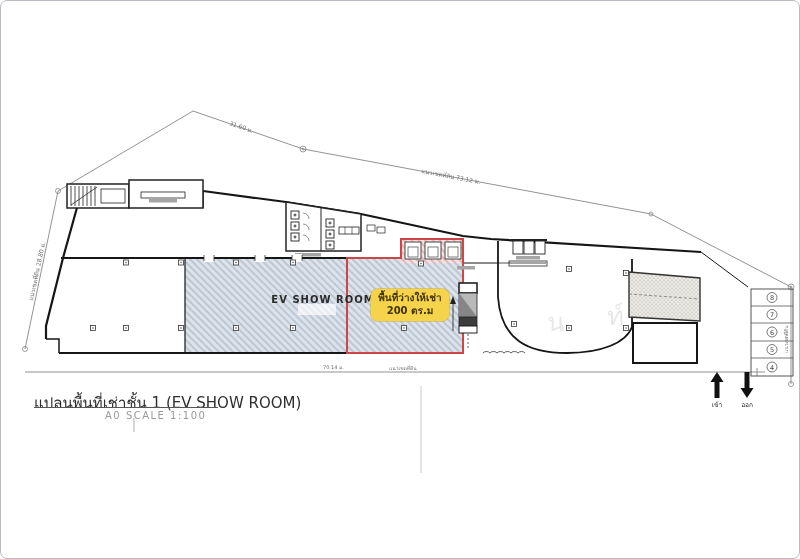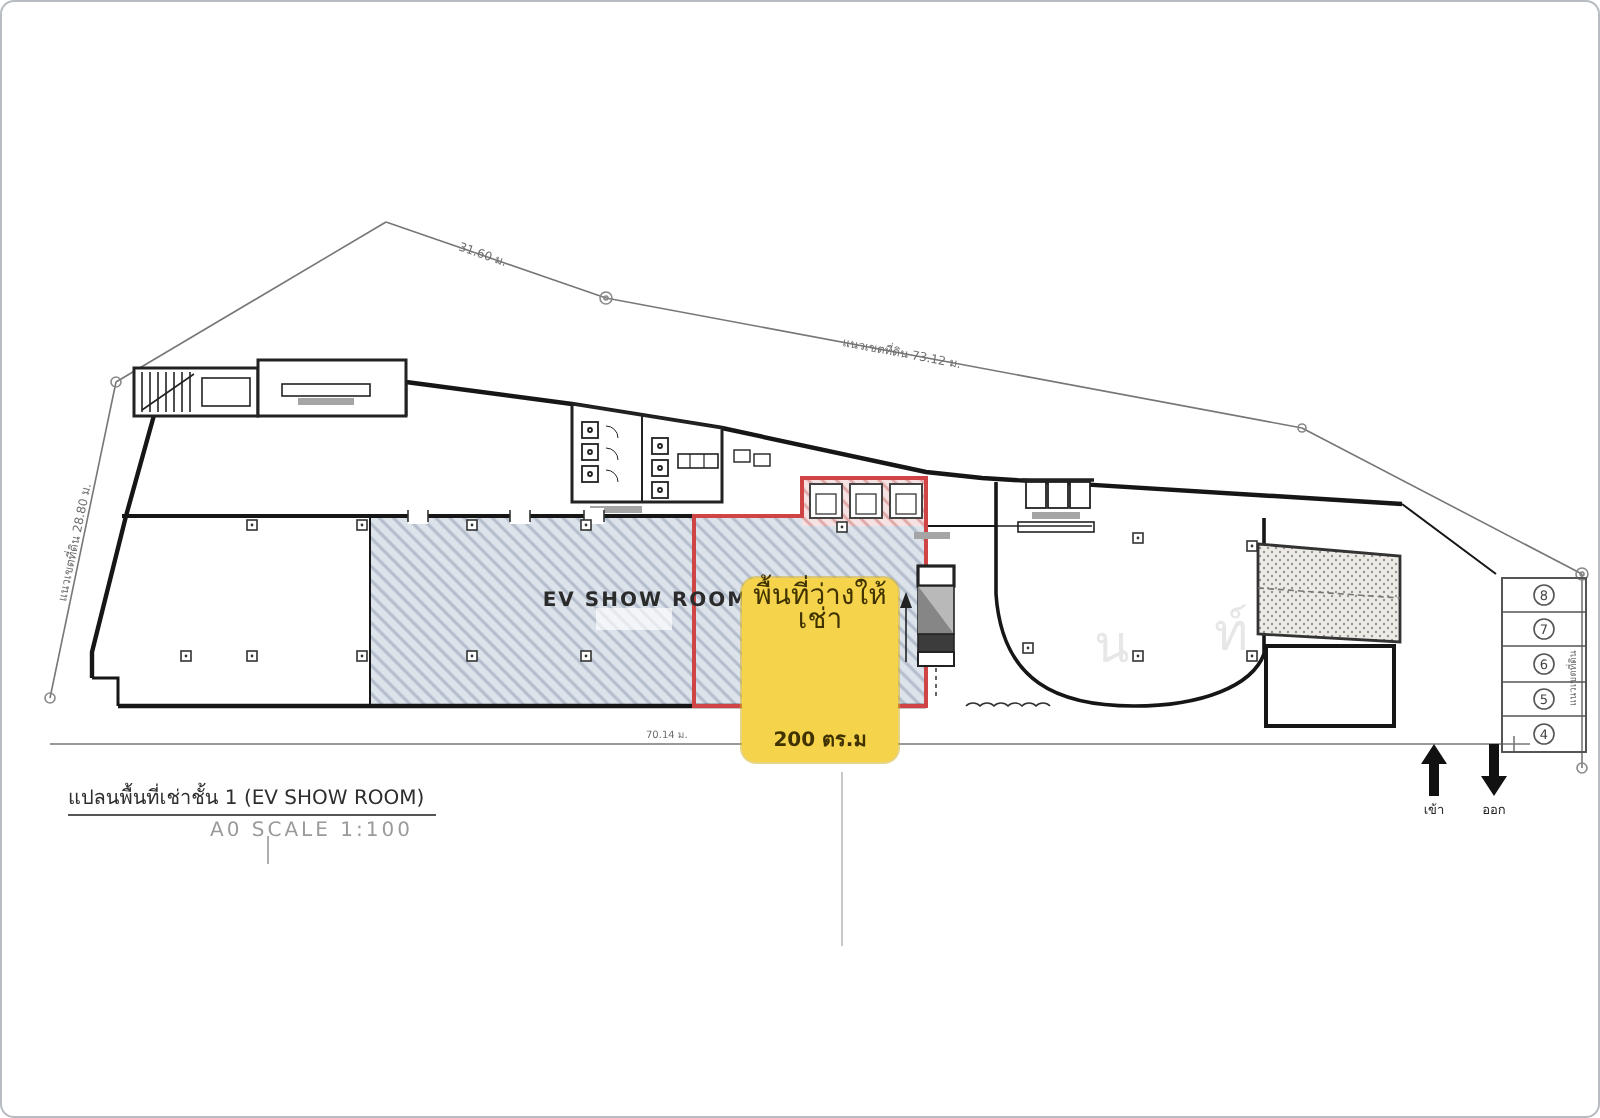--- a/index.html
+++ b/index.html
@@ -3,35 +3,35 @@
 <meta charset="utf-8">
 <style>
   html,body{margin:0;padding:0;background:#fff;}
   #stage{
     position:relative;width:798px;height:557px;background:#ffffff;
     border:1px solid #b8bcc2;border-radius:7px;overflow:hidden;
     font-family:"DejaVu Sans", sans-serif;
   }
   svg{position:absolute;left:0;top:0;}
   .title{
-    position:absolute;left:33px;top:390px;font-size:10px;color:#2e2e2e;
+    position:absolute;left:33px;top:390px;font-size:15px;color:#2e2e2e;
     font-family:"DejaVu Sans", sans-serif;white-space:nowrap;
   }
   .title-underline{position:absolute;left:33px;top:406px;width:184px;height:1px;background:#555;}
   .scale-label{
     position:absolute;left:104px;top:409px;font-size:10px;color:#9a9a9a;
     letter-spacing:1.5px;white-space:nowrap;
   }
   .rental-badge{
     position:absolute;left:370px;top:288px;width:74px;padding:3px 2px 4px 2px;
     background:#f5d34b;border-radius:7px;text-align:center;color:#403300;
     box-shadow:0 0 0 1px rgba(214,176,40,.55);
   }
-  .rental-badge .l1{display:block;font-size:14px;font-weight:normal;line-height:12px;}
-  .rental-badge .l2{display:block;font-size:10px;font-weight:bold;line-height:13px;margin-top:48px;}
+  .rental-badge .l1{display:block;font-size:10px;font-weight:bold;line-height:12px;}
+  .rental-badge .l2{display:block;font-size:10px;font-weight:bold;line-height:13px;}
 </style>
 </head>
 <body>
 
 <div id="stage">
 
 <svg width="798" height="557" viewBox="0 0 798 557">
   <defs>
     <pattern id="hatchBlue" width="5" height="5" patternUnits="userSpaceOnUse" patternTransform="rotate(-45)">
       <rect width="5" height="5" fill="#dde3eb"></rect>

